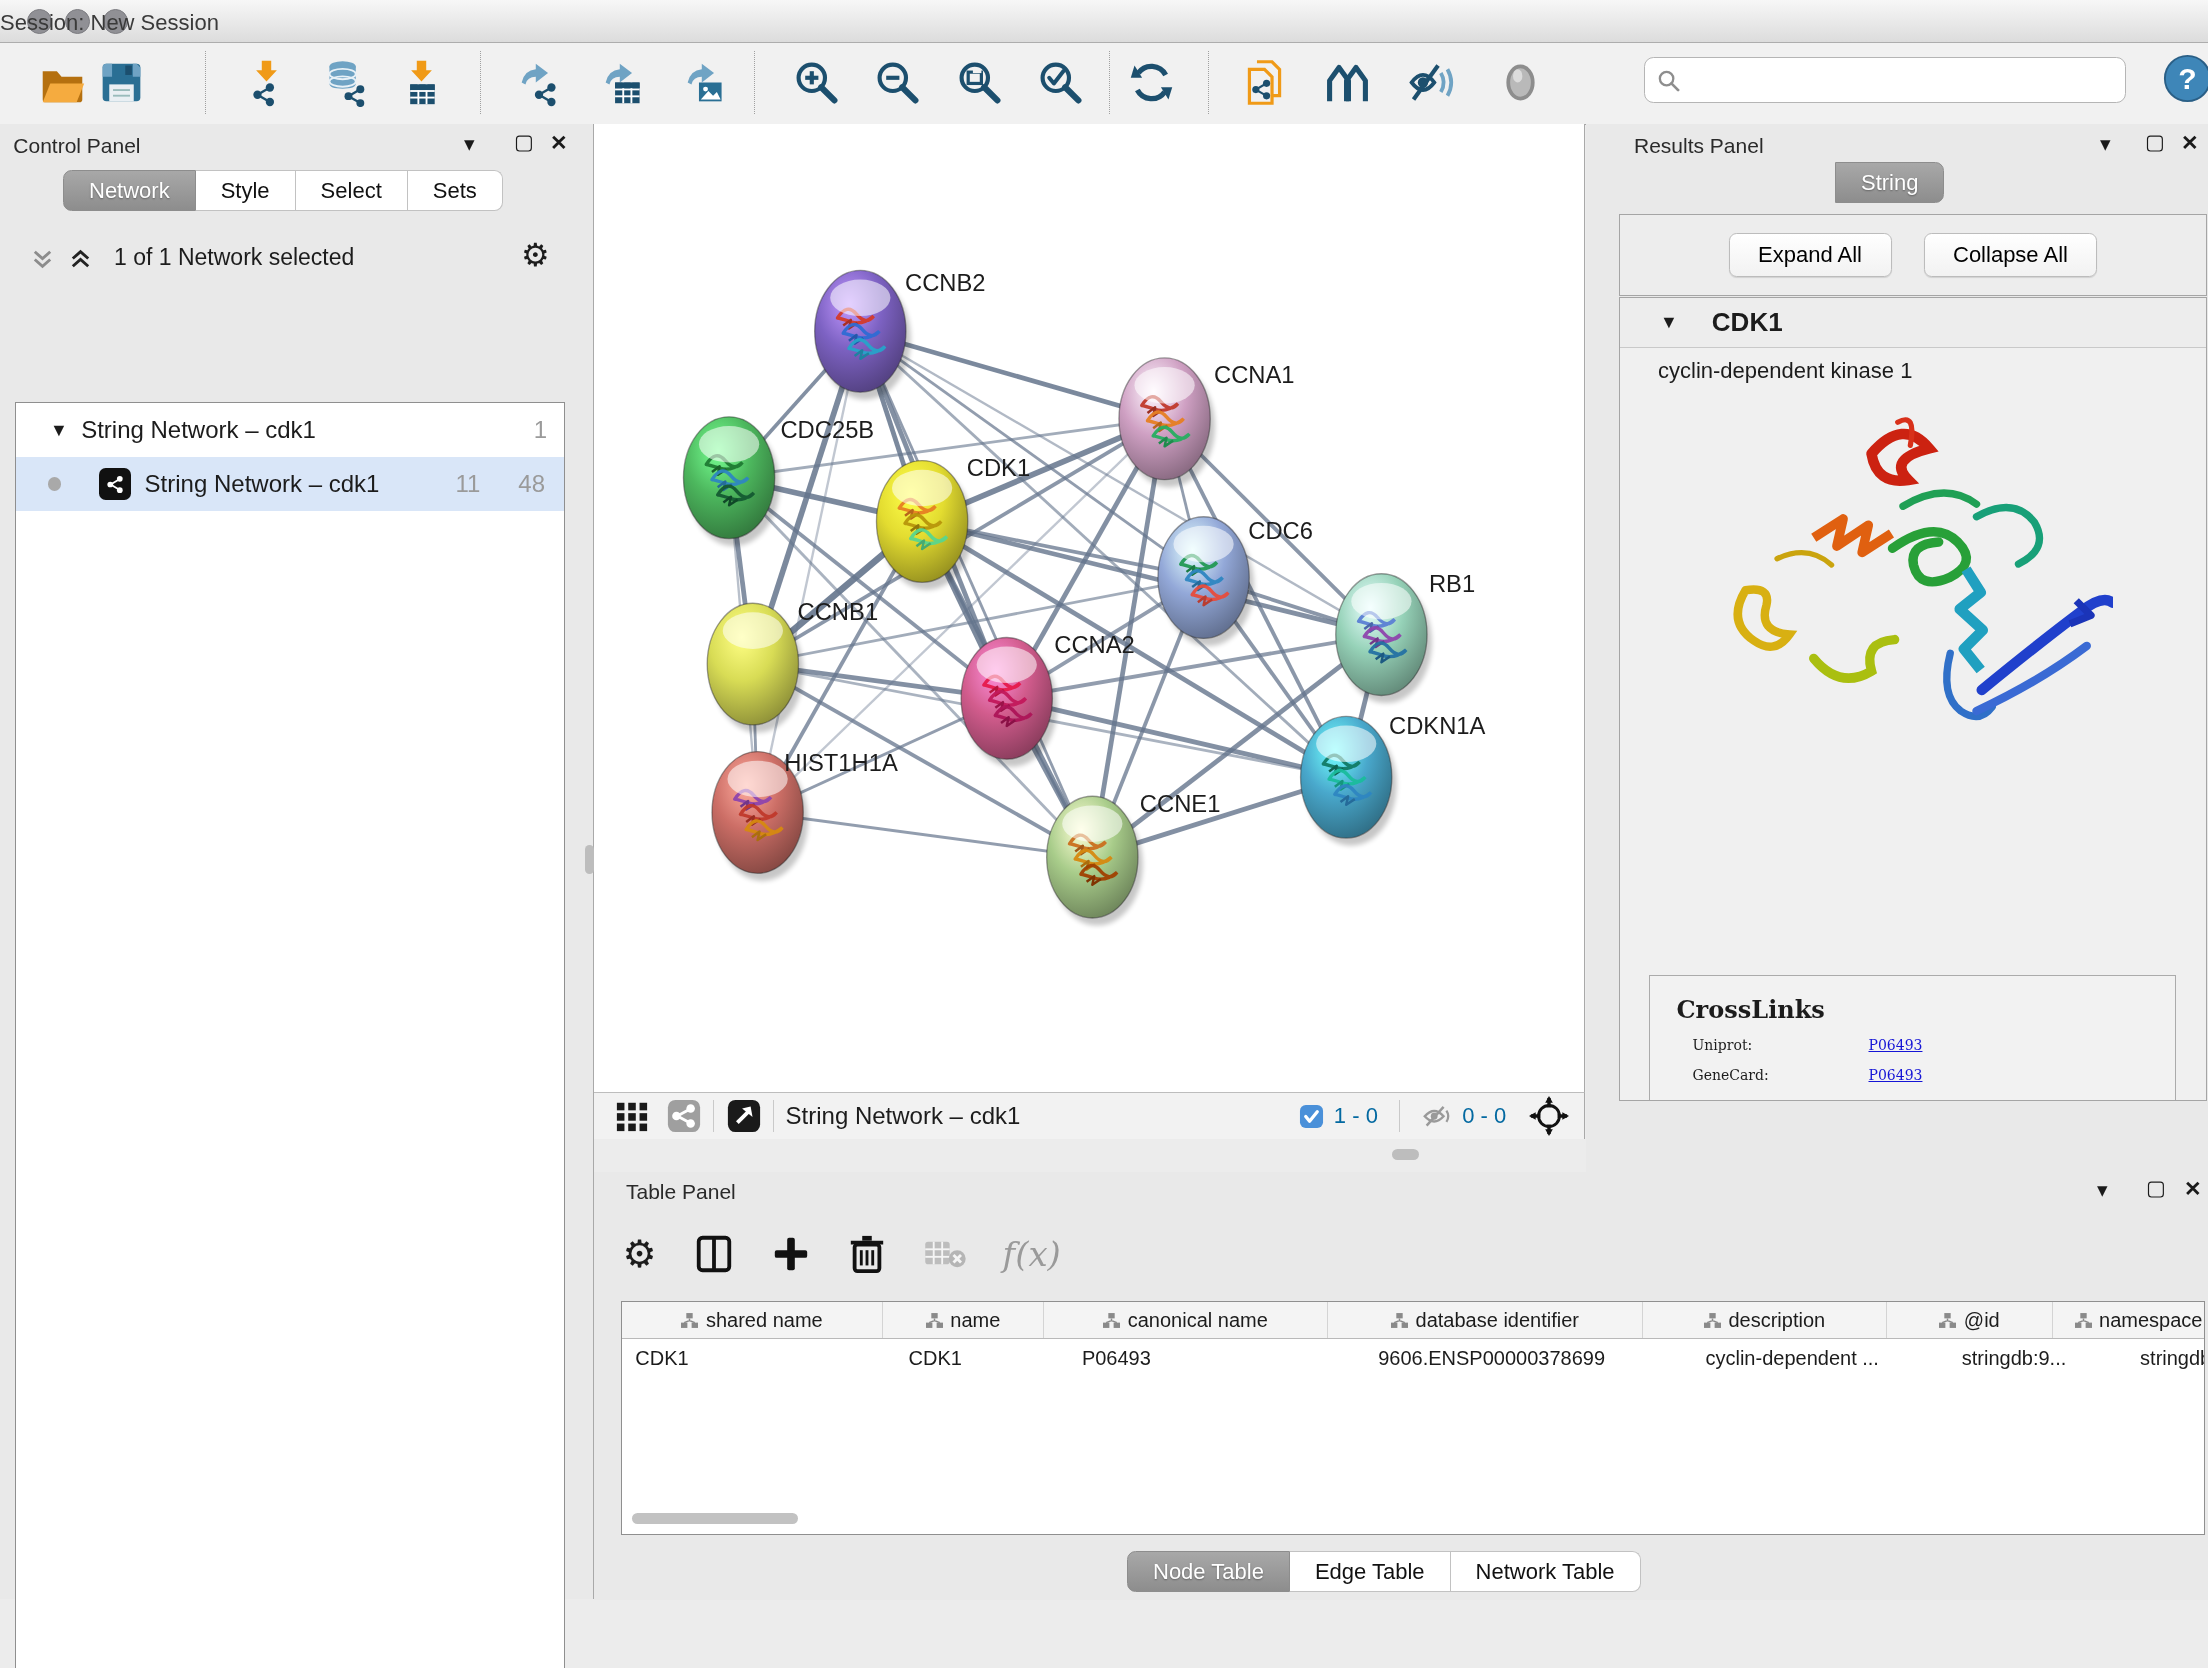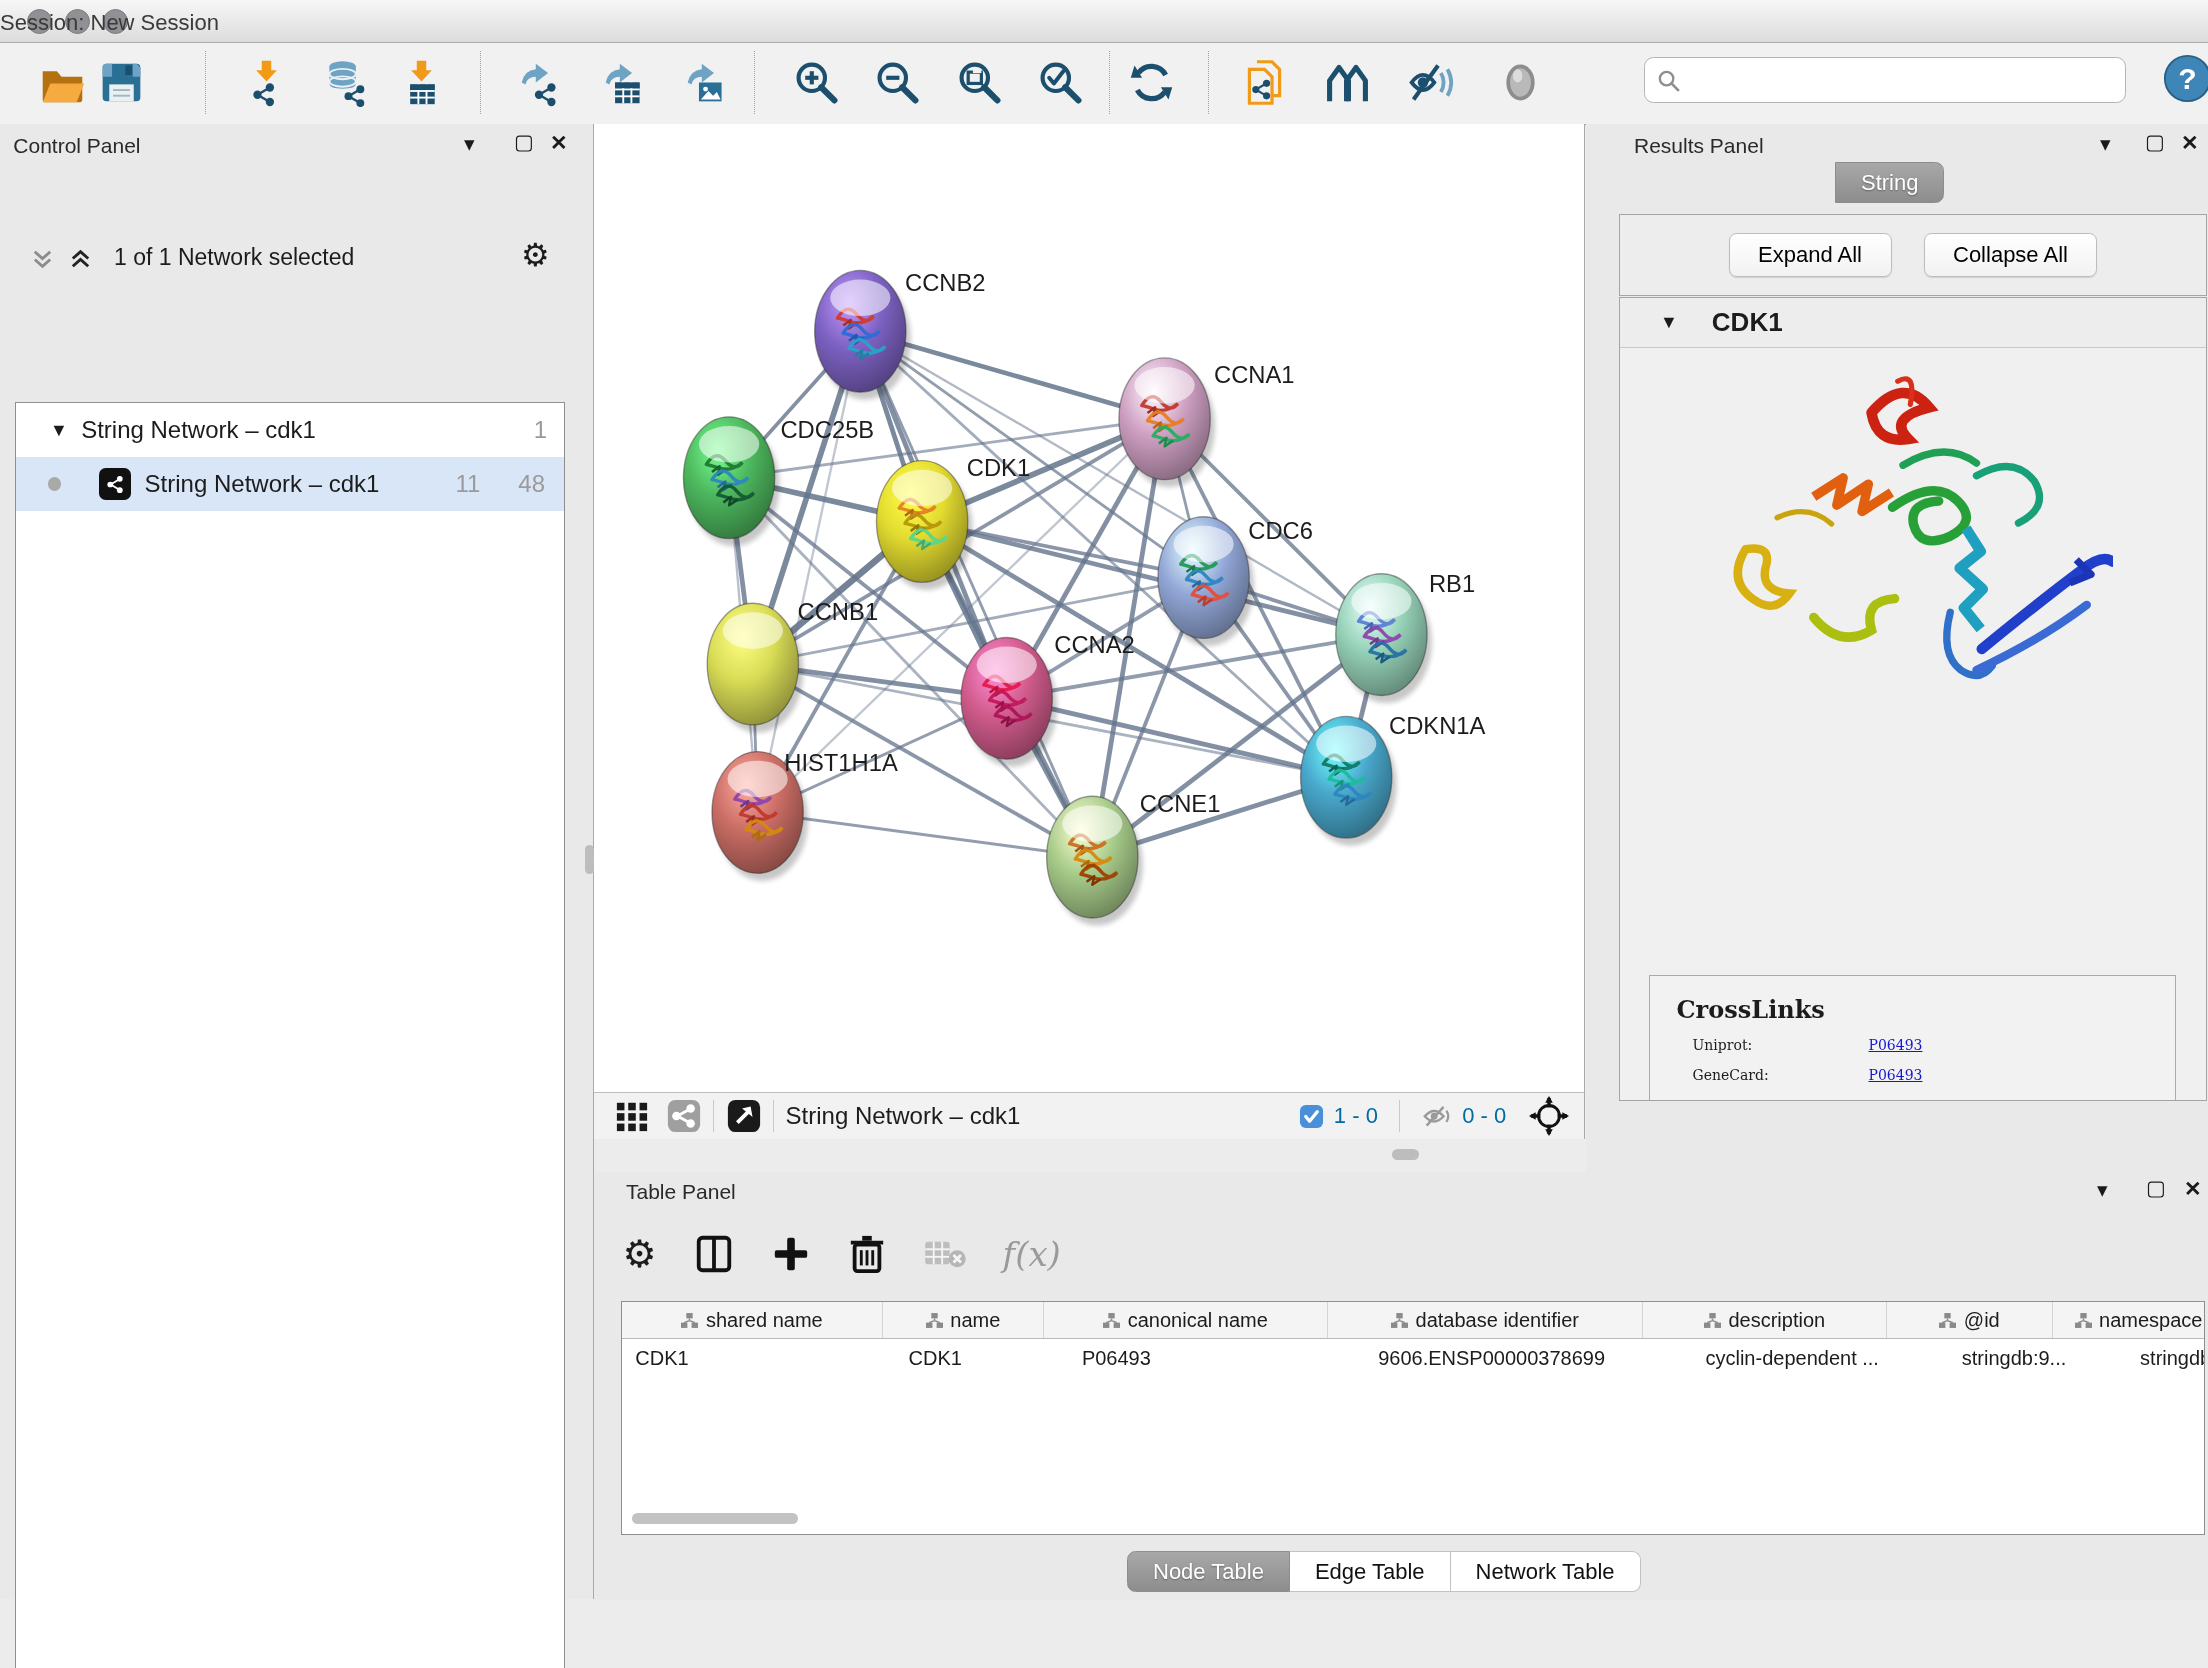--- a/index.html
+++ b/index.html
@@ -258,20 +258,26 @@
       <div class="tb-sep abs" style="left: 754px;"></div>
       <div class="tb-sep abs" style="left: 1109px;"></div>
       <div class="tb-sep abs" style="left: 1208px;"></div>
     </div>
 
   <div id="control-panel" class="abs">
     <div class="abs panel-head" style="left:13.3px;top:9.5px">Control Panel</div>
     <div class="abs phbtn" style="left:464px;top:7.6px">▾</div>
     <div class="abs phbtn" style="left:514px;top:5.7px">▢</div>
     <div class="abs phbtn" style="left:550px;top:6.7px;font-weight:bold">✕</div>
+    <div class="abs tabseg" style="left:63px;top:46px" id="cp-tabs">
+        <div class="tab sel">Network</div>
+        <div class="tab">Style</div>
+        <div class="tab">Select</div>
+        <div class="tab">Sets</div>
+      </div>
     <div class="abs" style="left:28.5px;top:122px">
       <svg width="27" height="27" viewBox="0 0 28 28">
           <polyline points="6,6 14,13 22,6" fill="none" stroke="#8c8c8c" stroke-width="3"></polyline>
           <polyline points="6,14 14,21 22,14" fill="none" stroke="#8c8c8c" stroke-width="3"></polyline>
         </svg>
     </div>
     <div class="abs" style="left:67px;top:122px">
       <svg width="27" height="27" viewBox="0 0 28 28">
           <polyline points="6,13 14,6 22,13" fill="none" stroke="#222" stroke-width="3"></polyline>
           <polyline points="6,21 14,14 22,21" fill="none" stroke="#222" stroke-width="3"></polyline>
@@ -631,20 +637,21 @@
     </div>
     <div id="rp-btnbox" class="abs">
       <button class="rp-btn">Expand All</button>
       <button class="rp-btn">Collapse All</button>
     </div>
     <div id="rp-content" class="abs">
       <div id="rp-sec-head">
         <span style="margin:0 34px 0 40px;font-size:18px">▼</span>
         <span style="font-size:26px;font-weight:bold">CDK1</span>
       </div>
+      <div id="rp-desc">cyclin-dependent kinase 1</div>
       <div style="display:flex;justify-content:center">
         <svg width="399" height="371" viewBox="0 0 380 350">
           <path d="M150 60 q30 -35 55 -5 q-40 10 -20 30 q-30 5 -35 -25" fill="none" stroke="#cc2211" stroke-width="10" stroke-linecap="round"></path>
           <path d="M175 30 q18 -10 12 22" fill="none" stroke="#d8301a" stroke-width="5" stroke-linecap="round"></path>
           <path d="M95 140 l28 -18 l-6 26 l30 -20 l-6 26 l28 -18" fill="none" stroke="#e06010" stroke-width="9" stroke-linejoin="round"></path>
           <path d="M30 190 q-18 30 8 48 q20 14 34 -6 q-30 -2 -22 -28 q4 -18 -20 -14" fill="none" stroke="#d8b012" stroke-width="8" stroke-linecap="round"></path>
           <path d="M60 160 q30 -14 52 6" fill="none" stroke="#caa40e" stroke-width="5" stroke-linecap="round"></path>
           <path d="M95 255 q25 30 55 12 q-8 -28 22 -30" fill="none" stroke="#aabf10" stroke-width="9" stroke-linecap="round"></path>
           <path d="M170 150 q40 -28 62 -6 q20 20 -8 34 q-28 12 -34 -12 q-4 -20 24 -22" fill="none" stroke="#28a038" stroke-width="9" stroke-linecap="round"></path>
           <path d="M180 110 q40 -24 70 -2" fill="none" stroke="#20a055" stroke-width="7" stroke-linecap="round"></path>

